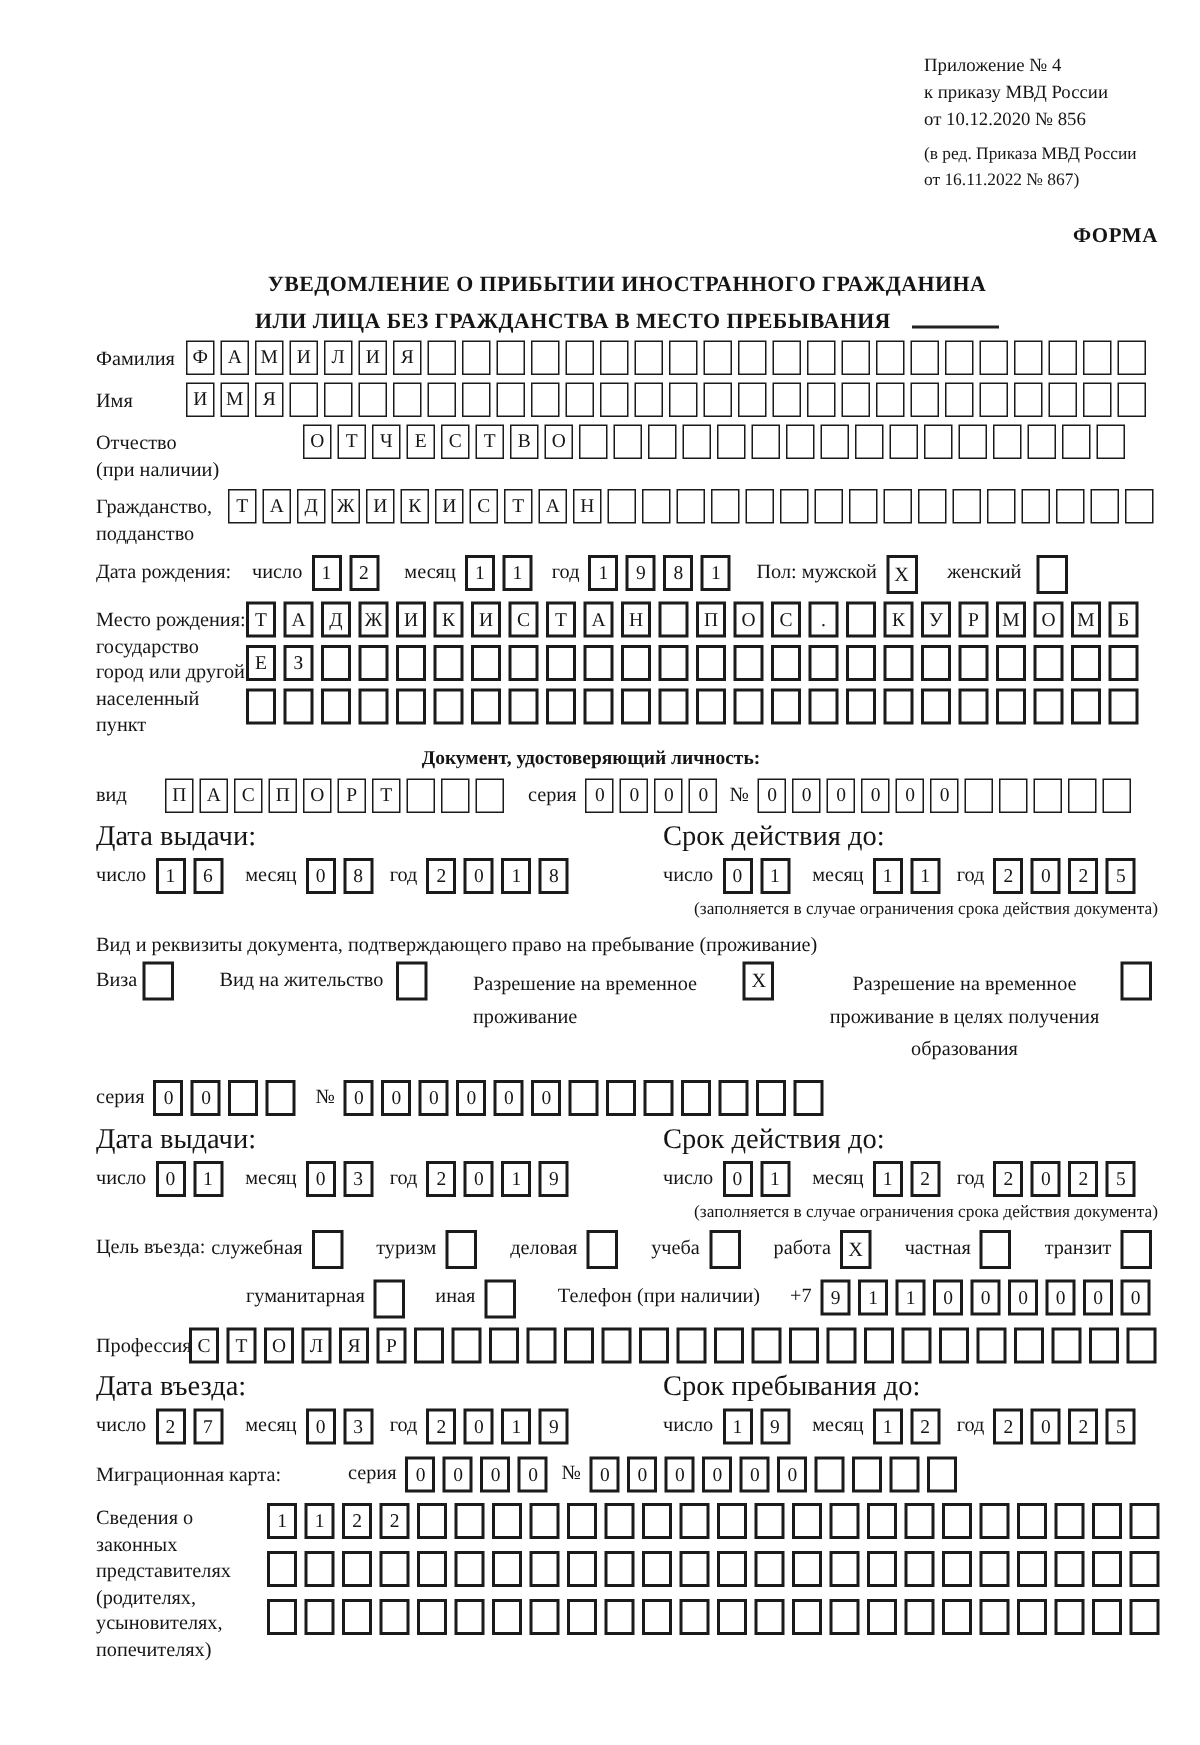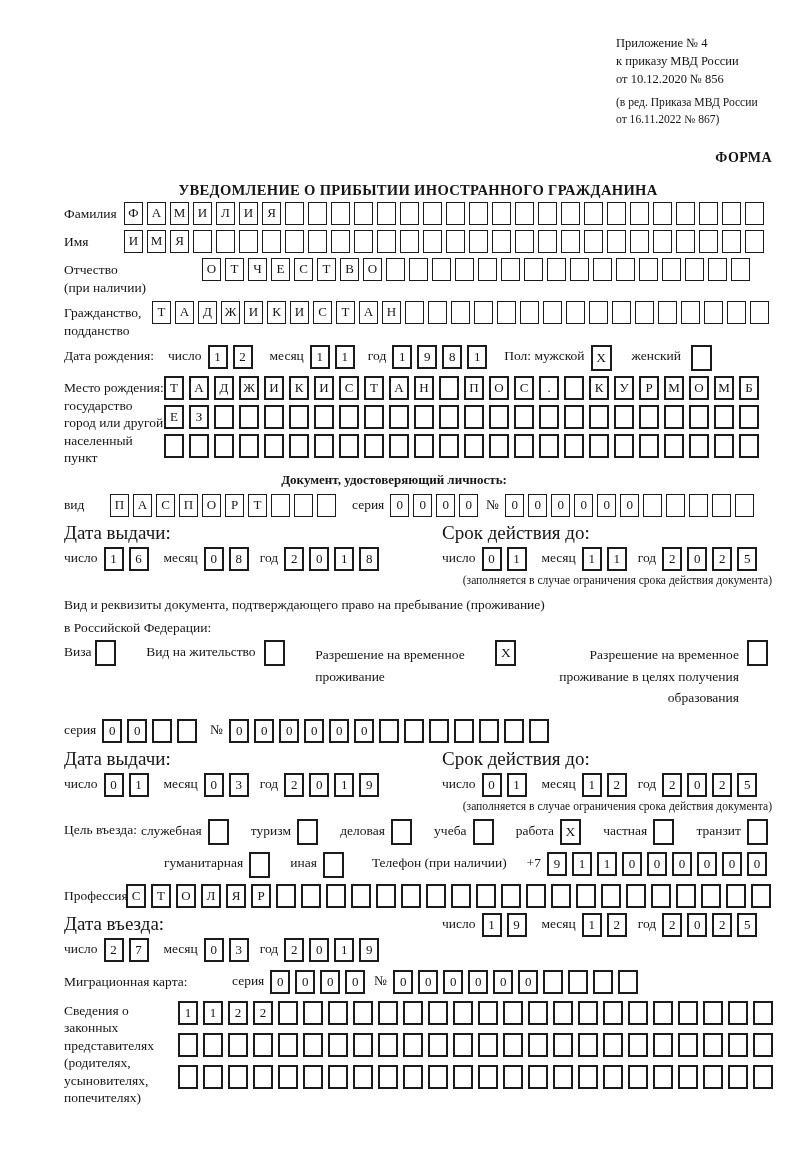--- a/index.html
+++ b/index.html
@@ -28,21 +28,21 @@
   .dcol{flex:none;width:378px}
   .dcol.r{flex:1}
   .dhead{font-size:19px;text-align:left;width:310px;margin-bottom:3px}
   .drow{display:flex;align-items:flex-start}
   .dnote{font-size:11.6px;text-align:right;margin-top:3px;margin-bottom:6px;white-space:nowrap}
   
   .resopts{display:flex;justify-content:space-between;margin-top:0;margin-bottom:10px}
   .ropt{display:flex;align-items:flex-start}
   .ropt .olabel{font-size:13.5px;margin-right:8px;padding-top:4px}
   .ropt .c2{width:172px;line-height:1.6}
-  .ropt .c3{width:192px;text-align:right;line-height:1.6}
+  .ropt .c3{width:192px;text-align:center;line-height:1.6}
   
   .popts{display:flex;flex:1;justify-content:space-between}
   .popt{display:flex;align-items:flex-start}
   .popt .olabel{font-size:13.5px;margin-right:6px;padding-top:4px;white-space:nowrap}
   .phoneline{display:flex;align-items:flex-start;margin:7px 0 6px 100px}
   .phoneline .gap{width:16px;flex:none}
   .mt2{margin-top:2px}.mt6{margin-top:6px}.mt8{margin-top:8px}
   .textline{font-size:13.5px;line-height:1.75}
   .docheading{font-weight:bold;font-size:13px;text-align:center;margin:3px 0 6px 110px;width:440px}
 </style>
@@ -58,20 +58,21 @@
     <div class="small">
       <div>(в ред. Приказа МВД России</div>
       <div>от 16.11.2022 № 867)</div>
     </div>
   </div>
 
   <div class="form-label">ФОРМА</div>
 
   <div class="title">
     <div>УВЕДОМЛЕНИЕ О ПРИБЫТИИ ИНОСТРАННОГО ГРАЖДАНИНА</div>
+    <div><span>ИЛИ ЛИЦА БЕЗ ГРАЖДАНСТВА В МЕСТО ПРЕБЫВАНИЯ</span><span class="uline"></span></div>
   </div>
 
 
   <div class="frow">
     <div class="flabel" style="width:60px">Фамилия</div>
     <div class="cells">
         <span class="cell">Ф</span>
         <span class="cell">А</span>
         <span class="cell">М</span>
         <span class="cell">И</span>
@@ -404,21 +405,20 @@
             <span class="cell">0</span>
             <span class="cell">2</span>
             <span class="cell">5</span>
           </div>
       </div>
     </div>
   </div>
   <div class="dnote">(заполняется в случае ограничения срока действия документа)</div>
 
   <div class="textline">Вид и реквизиты документа, подтверждающего право на пребывание (проживание)</div>
-  <div class="textline">в Российской Федерации:</div>
 
   <div class="resopts">
     <div class="ropt">
       <span class="olabel" style="margin-right:3px">Виза</span>
       <div class="cells">
           <span class="cell box"></span>
         </div>
     </div>
     <div class="ropt">
       <span class="olabel">Вид на жительство</span>
@@ -624,20 +624,21 @@
         <span class="il">год</span>
         <div class="cells wide">
             <span class="cell">2</span>
             <span class="cell">0</span>
             <span class="cell">1</span>
             <span class="cell">9</span>
           </div>
       </div>
     </div>
     <div class="dcol r">
+      <div class="dhead">Срок пребывания до:</div>
       <div class="drow">
         <span class="il">число</span>
         <div class="cells wide" style="margin-right:10px">
             <span class="cell">1</span>
             <span class="cell">9</span>
           </div>
         <span class="il">месяц</span>
         <div class="cells wide" style="margin-right:6px">
             <span class="cell">1</span>
             <span class="cell">2</span>

